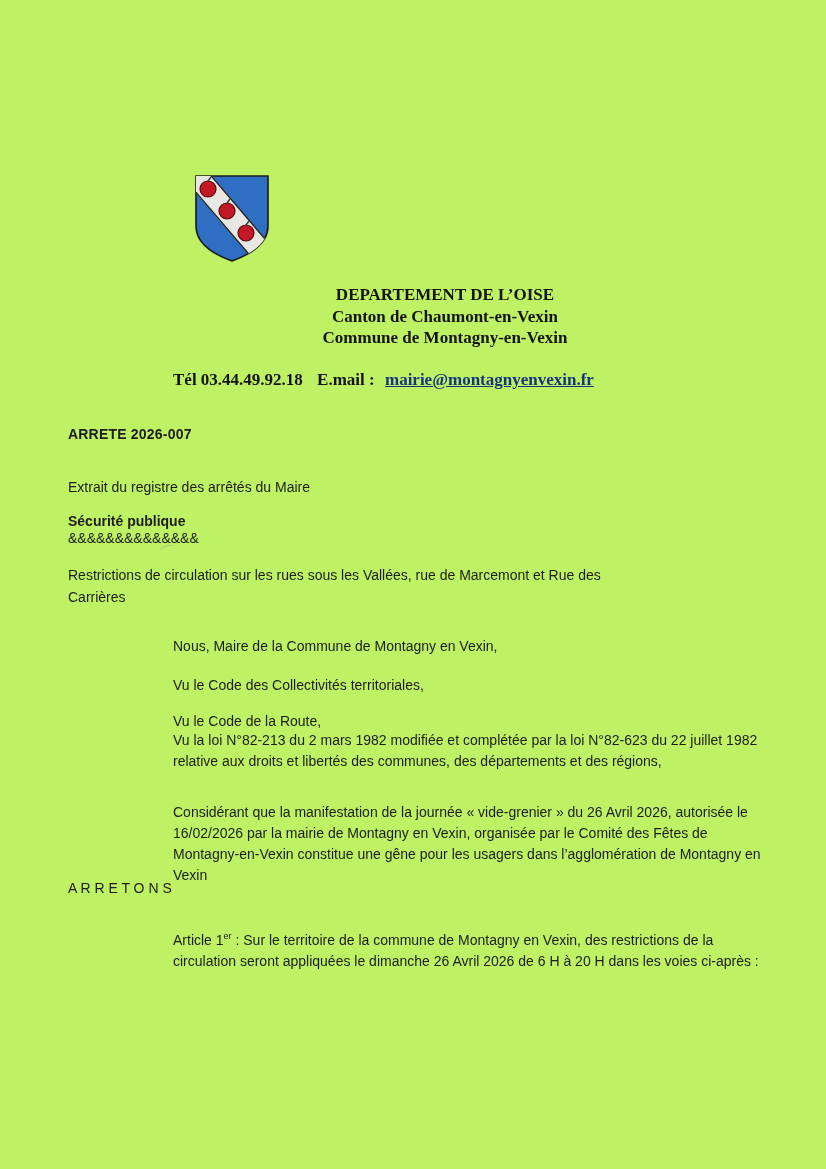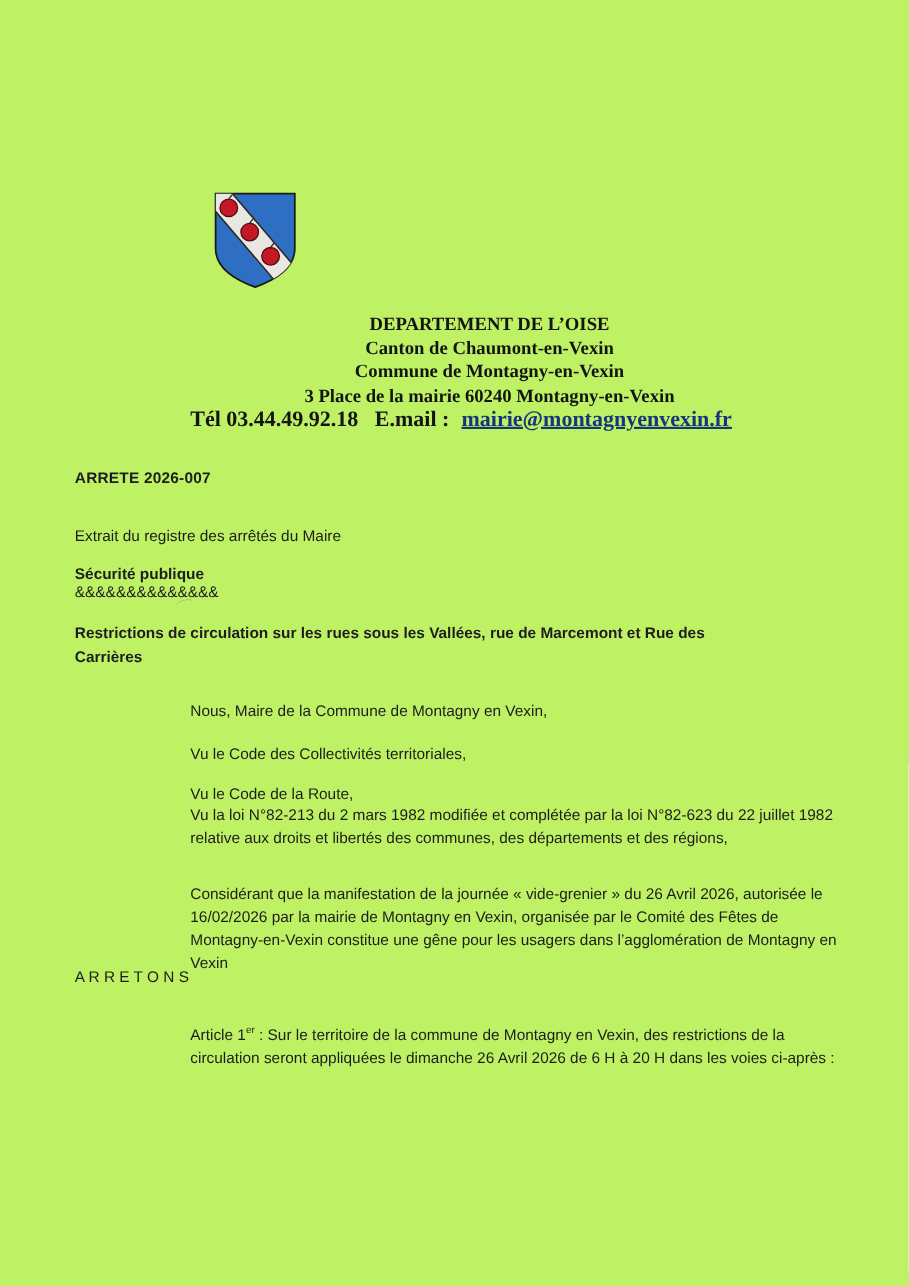--- a/index.html
+++ b/index.html
@@ -23,37 +23,37 @@
   .letterhead {
     position: absolute; left: 64px; top: 284px; width: 762px;
     text-align: center;
     font-family: "Liberation Serif", serif;
     font-weight: bold; font-size: 17px; line-height: 21.5px;
     color: #141414;
   }
   .contact {
     position: absolute; left: 173px; top: 370px;
     font-family: "Liberation Serif", serif;
-    font-weight: bold; font-size: 20px; color: #141414;
+    font-weight: bold; font-size: 17px; color: #141414;
     white-space: nowrap;
   }
   .email-label { margin-left: 10px; }
   .email-link  { margin-left: 6px; color: #17357e; text-decoration: underline; cursor: pointer; }
 
   
   .cblock {
     position: absolute; left: 68px; width: 758px;
     text-align: left; font-size: 14px; line-height: 21px;
     white-space: pre-line;
   }
   #decree-number { top: 424px; font-weight: bold; letter-spacing: .2px; }
   #registry      { top: 477px; }
   #category      { top: 511px; font-weight: bold; }
   #separator     { top: 528px; }
-  #subject       { top: 564px; font-weight: bold; line-height: 22px; }
+  #subject       { top: 564px; font-weight: normal; line-height: 22px; }
   #arretons      { top: 878px; font-weight: normal; }
 
   
   .para {
     position: absolute; left: 173px; width: 604px;
     font-size: 14px; line-height: 21px;
     white-space: pre-line;
   }
   #p-opening      { top: 636px; }
   #p-collectivites{ top: 675px; }
@@ -101,21 +101,20 @@
         <line x1="34" y1="29" x2="37" y2="25"></line>
         <line x1="53" y1="51" x2="56" y2="47"></line>
       </g>
     </g>
   </svg>
 
   <div class="letterhead">
     <div>DEPARTEMENT DE L’OISE</div>
     <div>Canton de Chaumont-en-Vexin</div>
     <div>Commune de Montagny-en-Vexin</div>
-    <div>3 Place de la mairie 60240 Montagny-en-Vexin</div>
   </div>
 
   <div class="contact">
     <span>Tél 03.44.49.92.18</span>
     <span class="email-label">E.mail :</span>
     <a class="email-link">mairie@montagnyenvexin.fr</a>
   </div>
 
   <div class="cblock" id="decree-number">ARRETE 2026-007</div>
   <div class="cblock" id="registry">Extrait du registre des arrêtés du Maire</div>

